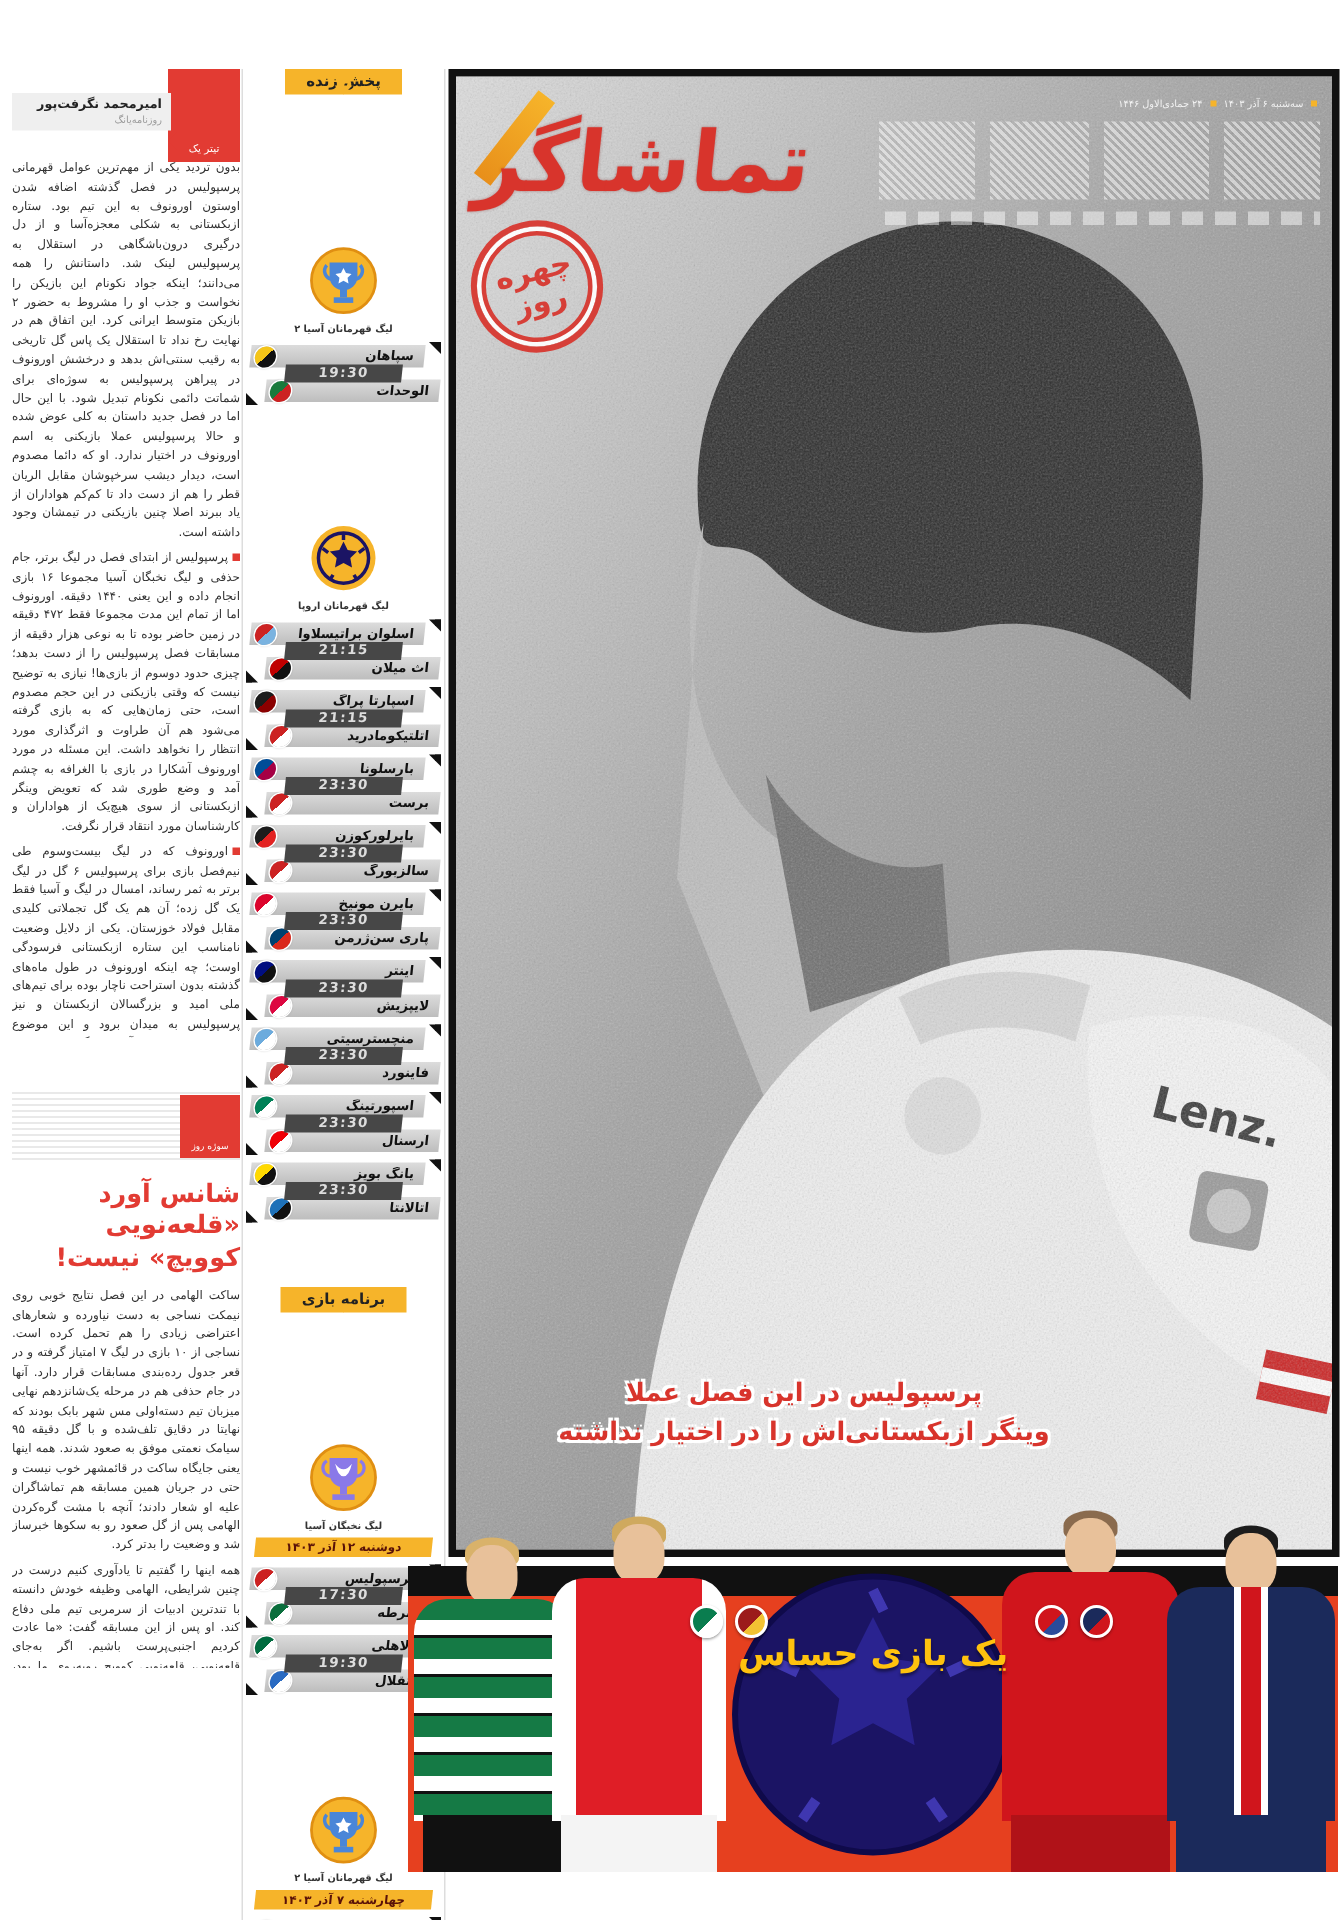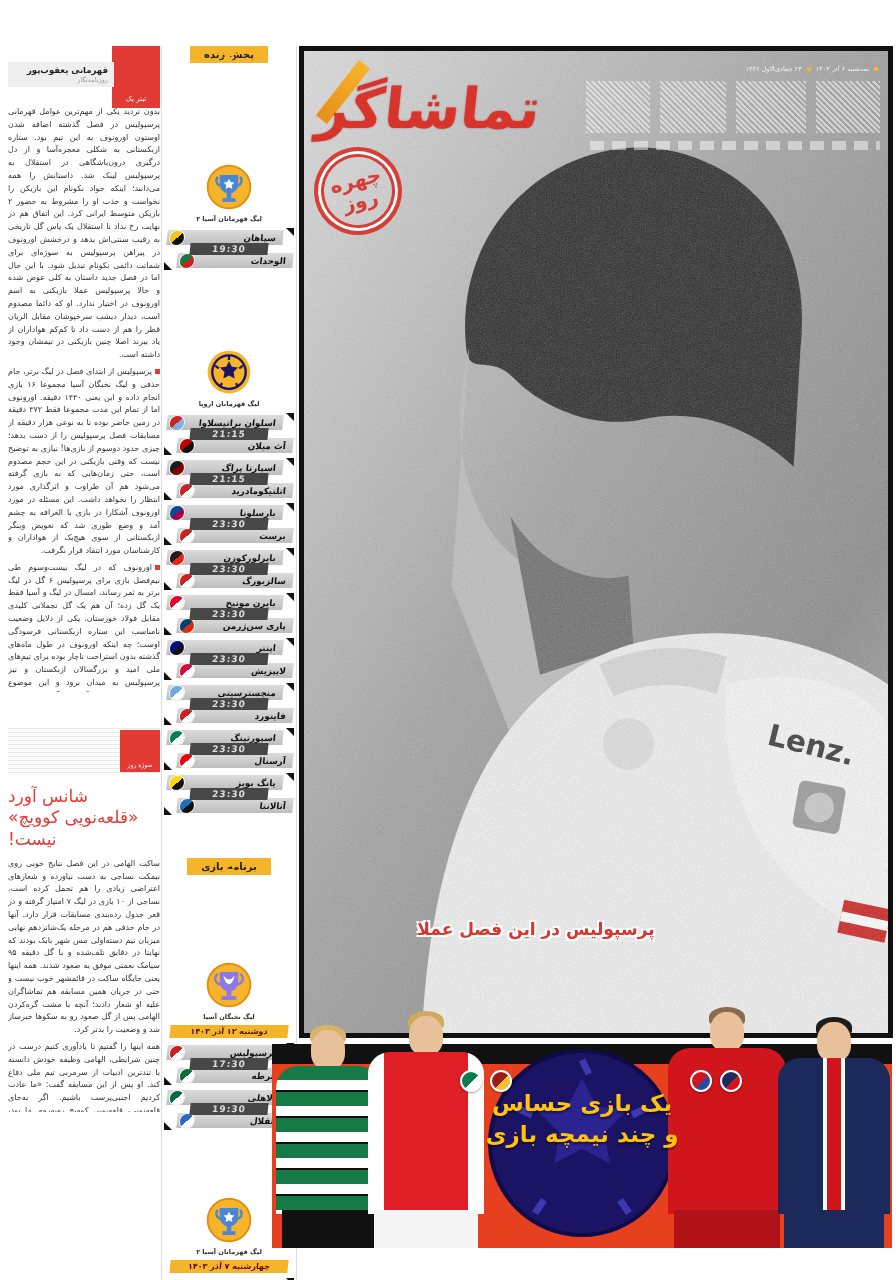--- a/index.html
+++ b/index.html
@@ -19,21 +19,21 @@
   .headline1{color:#e23b33;font-weight:800;font-size:26px;line-height:1.12;text-align:center;margin:10px 0 8px;}
   .art-body{font-size:8px;line-height:1.6;color:#333;text-align:justify;overflow:hidden;}
   .art-body p{margin:0 0 4px;}
   .bullet{display:inline-block;width:5px;height:5px;background:#e23b33;margin-left:3px;}
   #art-body-0{height:586px;}
   #art-body-1{height:254px;}
   .art2-tabbox{position:relative;height:50px;margin-top:34px;
      background:repeating-linear-gradient(0deg,#fff 0 3px,#e9e9e9 3px 4px);}
   .art2-tab{position:absolute;right:0;top:4px;width:40px;height:42px;background:#e23b33;color:#fff;
             font-size:6px;display:flex;align-items:flex-end;justify-content:center;padding-bottom:4px;}
-  .headline2{color:#e23b33;font-weight:400;font-size:17px;line-height:1.25;text-align:left;margin:10px 0 8px;}
+  .headline2{color:#e23b33;font-weight:700;font-size:17px;line-height:1.25;text-align:right;margin:10px 0 8px;}
 
   
   .mid-col{position:absolute;left:161px;top:46px;width:136px;min-height:1200px;
            border-left:1px solid #ddd;border-right:1px solid #ddd;
            display:flex;flex-direction:column;align-items:center;direction:rtl;gap:45px;}
   .badge-wrap{position:relative;}
   .badge{background:#f6b42a;color:#222;font-weight:bold;font-size:10px;padding:3px 14px;position:relative;}
   .badge::after{content:"";position:absolute;left:50%;bottom:-6px;margin-left:-6px;
                 border:6px solid transparent;border-top-color:#f6b42a;}
   .section{display:flex;flex-direction:column;align-items:center;width:130px;}
@@ -131,22 +131,22 @@
 </style>
 </head>
 <body>
 
 <div class="page" data-interactable="false">
 
   <div class="left-col" data-interactable="false">
     <div class="art-header" data-interactable="false">
       <div class="art-tab" data-interactable="false">تیتر یک</div>
       <div class="art-byline" data-interactable="false">
-        <span class="byline-name" data-interactable="false">قهرمانی یعقوب‌پور</span>
-        <span class="byline-role" data-interactable="false">روزنامه‌نگار</span>
+        <span class="byline-name" data-interactable="false">امیرمحمد نگرفت‌پور</span>
+        <span class="byline-role" data-interactable="false">روزنامه‌یانگ</span>
       </div>
     </div>
     <div class="art-body" id="art-body-0" data-interactable="false">
         <p data-interactable="false">بدون تردید یکی از مهم‌ترین عوامل قهرمانی پرسپولیس در فصل گذشته اضافه شدن اوستون اورونوف به این تیم بود. ستاره ازبکستانی به شکلی معجزه‌آسا و از دل درگیری درون‌باشگاهی در استقلال به پرسپولیس لینک شد. داستانش را همه می‌دانند؛ اینکه جواد نکونام این بازیکن را نخواست و جذب او را مشروط به حضور ۲ بازیکن متوسط ایرانی کرد. این اتفاق هم در نهایت رخ نداد تا استقلال یک پاس گل تاریخی به رقیب سنتی‌اش بدهد و درخشش اورونوف در پیراهن پرسپولیس به سوژه‌ای برای شماتت دائمی نکونام تبدیل شود. با این حال اما در فصل جدید داستان به کلی عوض شده و حالا پرسپولیس عملا بازیکنی به اسم اورونوف در اختیار ندارد. او که دائما مصدوم است، دیدار دیشب سرخپوشان مقابل الریان قطر را هم از دست داد تا کم‌کم هواداران از یاد ببرند اصلا چنین بازیکنی در تیمشان وجود داشته است.</p>
         <p data-interactable="false"><span class="bullet"></span>پرسپولیس از ابتدای فصل در لیگ برتر، جام حذفی و لیگ نخبگان آسیا مجموعا ۱۶ بازی انجام داده و این یعنی ۱۴۴۰ دقیقه. اورونوف اما از تمام این مدت مجموعا فقط ۴۷۲ دقیقه در زمین حاضر بوده تا به نوعی هزار دقیقه از مسابقات فصل پرسپولیس را از دست بدهد؛ چیزی حدود دوسوم از بازی‌ها! نیازی به توضیح نیست که وقتی بازیکنی در این حجم مصدوم است، حتی زمان‌هایی که به بازی گرفته می‌شود هم آن طراوت و اثرگذاری مورد انتظار را نخواهد داشت. این مسئله در مورد اورونوف آشکارا در بازی با الغرافه به چشم آمد و وضع طوری شد که تعویض وینگر ازبکستانی از سوی هیچ‌یک از هواداران و کارشناسان مورد انتقاد قرار نگرفت.</p>
         <p data-interactable="false"><span class="bullet"></span>اورونوف که در لیگ بیست‌وسوم طی نیم‌فصل بازی برای پرسپولیس ۶ گل در لیگ برتر به ثمر رساند، امسال در لیگ و آسیا فقط یک گل زده؛ آن هم یک گل تجملاتی کلیدی مقابل فولاد خوزستان. یکی از دلایل وضعیت نامناسب این ستاره ازبکستانی فرسودگی اوست؛ چه اینکه اورونوف در طول ماه‌های گذشته بدون استراحت ناچار بوده برای تیم‌های ملی امید و بزرگسالان ازبکستان و نیز پرسپولیس به میدان برود و این موضوع مقاومت او در برابر آسیب‌دیدگی‌ها را کاهش داده است. از سوی دیگر این اواخر در نوع بازی اوستون یک جور هراس از ضربه خوردن و آسیب‌دیدگی دوباره هم دیده می‌شود؛ کابوسی که همه بازیکنان با نرخ بالای مصدومیت آن را تجربه می‌کنند.</p>
       </div>
 
     <div class="art2-tabbox" data-interactable="false">
       <div class="art2-tab" data-interactable="false">سوژه روز</div>
@@ -453,20 +453,21 @@
       <span class="pencil" data-interactable="false"></span>
       <span class="logo-text" data-interactable="false">تماشاگر</span>
     </div>
     <div class="stamp" data-interactable="false">
       <span data-interactable="false">چهره</span>
       <span data-interactable="false">روز</span>
     </div>
 
     <div class="hero-sub" data-interactable="false">
       <div data-interactable="false">پرسپولیس در این فصل عملا</div>
+      <div data-interactable="false">وینگر ازبکستانی‌اش را در اختیار نداشته</div>
     </div>
   </div>
 
   <div class="banner" data-interactable="false">
     <div class="banner-topband" data-interactable="false"></div>
     <svg class="ball" viewBox="0 0 190 190" data-interactable="false">
       <circle cx="95" cy="95" r="92" fill="#1b1464"></circle>
       <path d="M95 30 l14 28 31 4.5 -22.5 22 5.3 31 -27.8 -14.6 -27.8 14.6 5.3 -31 -22.5 -22 31 -4.5 z" fill="#2a2390"></path>
       <path d="M95 12 l7 14 M30 60 l15 7 M160 60 l-15 7 M48 165 l9 -13 M142 165 l-9 -13" stroke="#3f37b0" stroke-width="7"></path>
       <circle cx="95" cy="95" r="92" fill="none" stroke="#0f0a4a" stroke-width="4"></circle>
@@ -500,17 +501,16 @@
     </div>
     <div class="player pl-psg" data-interactable="false">
       <span class="p-hair" data-interactable="false"></span>
         <span class="p-head" data-interactable="false"></span>
       <span class="p-torso" data-interactable="false"></span>
         <span class="p-shorts" data-interactable="false"></span>
     </div>
 
     <div class="b-title" data-interactable="false">
       <div class="t1" data-interactable="false">یک بازی حساس</div>
-      <div class="t2" data-interactable="false">و چند نیمچه بازی</div>
     </div>
   </div>
 
 </div>
 
 </body></html>

